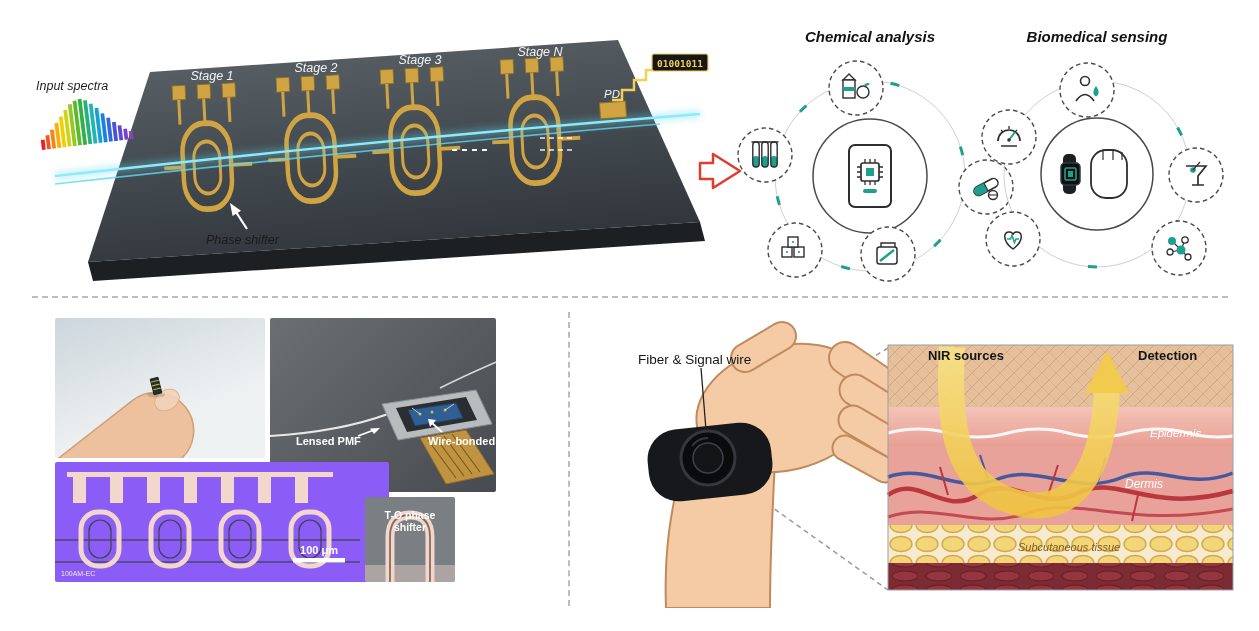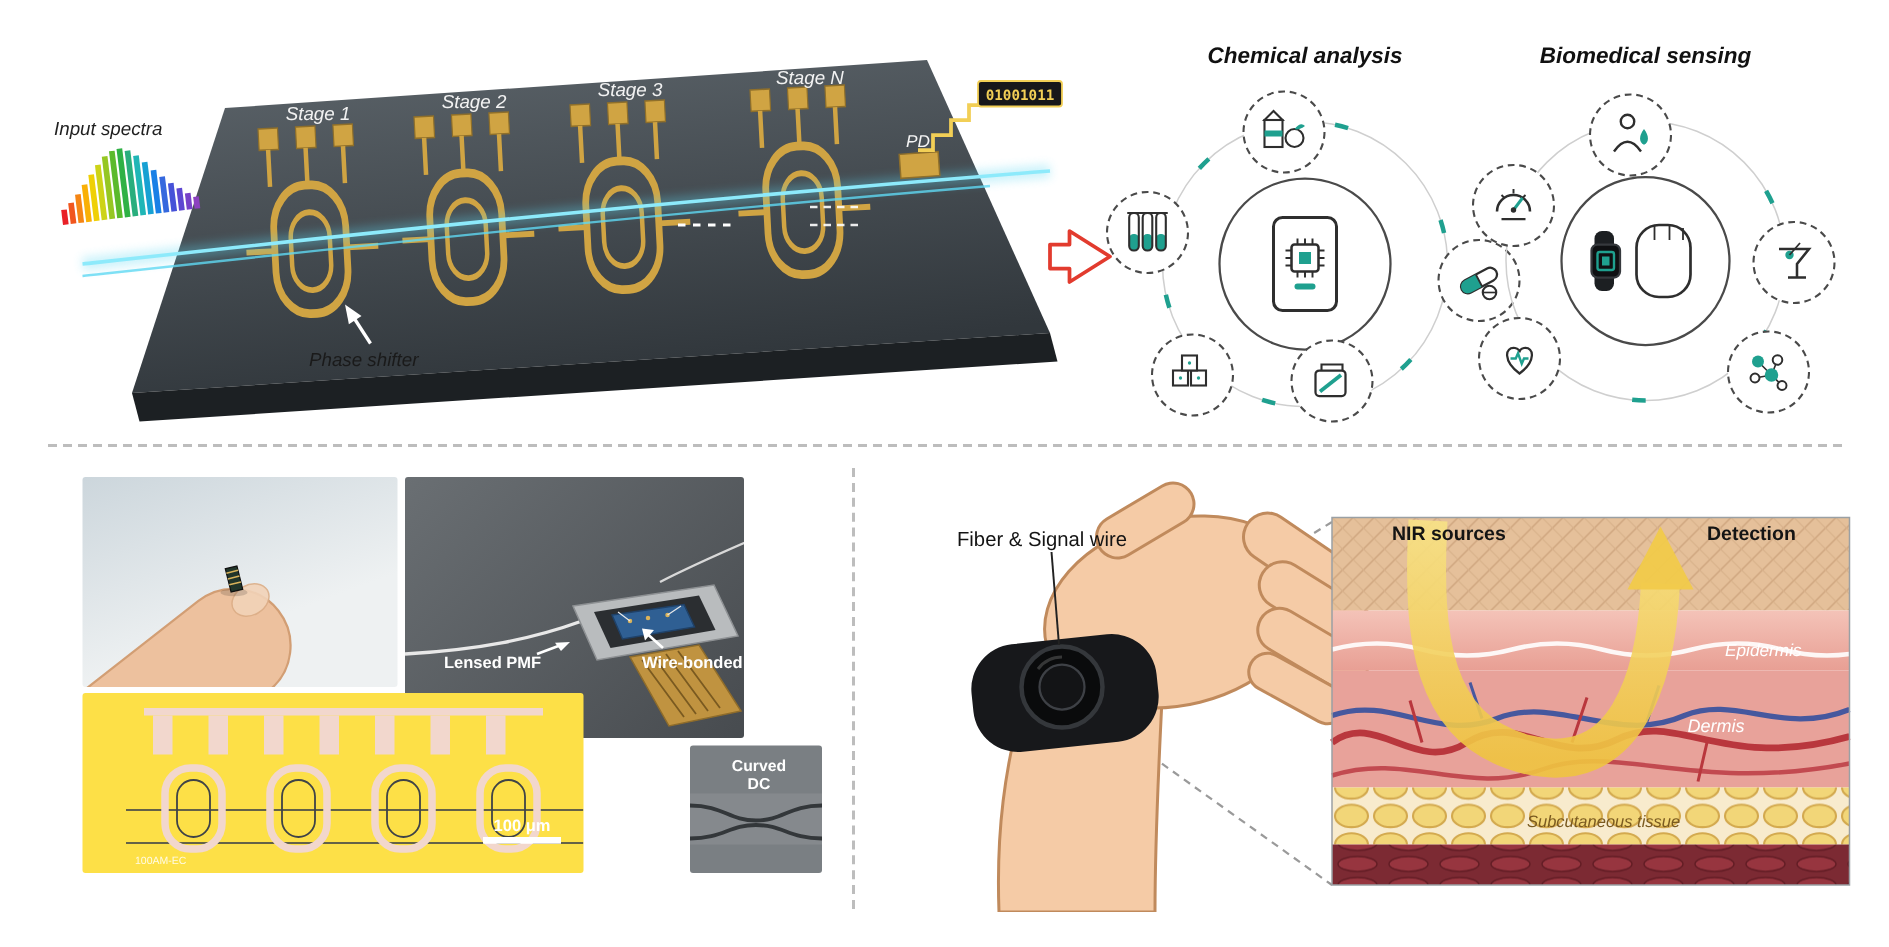--- a/index.html
+++ b/index.html
@@ -241,21 +241,21 @@
       <path d="M 158,122 L 186,160 M 166,120 L 194,158 M 174,118 L 202,156 M 182,116 L 210,154" stroke="#7a5a20" stroke-width="1.2"></path>
       <line x1="88" y1="118" x2="104" y2="112" stroke="#fff" stroke-width="1.8"></line>
       <polygon points="110,110 100,110.5 104,116" fill="#fff"></polygon>
       <text x="26" y="127" font-size="11" font-weight="bold" fill="#fff">Lensed PMF</text>
       <line x1="172" y1="114" x2="162" y2="105" stroke="#fff" stroke-width="1.8"></line>
       <polygon points="158,101 166,102 160,109" fill="#fff"></polygon>
       <text x="158" y="127" font-size="11" font-weight="bold" fill="#fff">Wire-bonded</text>
     </svg>
   </div>
 
-  <div class="photo" style="left:55px;top:462px;width:334px;height:120px;background:#fde047;text-align:right;">
+  <div class="photo" style="left:55px;top:462px;width:334px;height:120px;background:#8b5cf6;">
     <svg width="305" height="120" viewBox="0 0 305 120">
       <rect x="12" y="10" width="266" height="5" fill="#f2d7cd"></rect>
       <g fill="#f2d7cd">
         <rect x="18" y="15" width="13" height="26"></rect>
           <rect x="55" y="15" width="13" height="26"></rect>
         <rect x="92" y="15" width="13" height="26"></rect>
           <rect x="129" y="15" width="13" height="26"></rect>
         <rect x="166" y="15" width="13" height="26"></rect>
           <rect x="203" y="15" width="13" height="26"></rect>
         <rect x="240" y="15" width="13" height="26"></rect>
@@ -272,29 +272,29 @@
         <rect x="104" y="58" width="22" height="38" rx="11"></rect>
         <rect x="174" y="58" width="22" height="38" rx="11"></rect>
         <rect x="244" y="58" width="22" height="38" rx="11"></rect>
       </g>
       <rect x="238" y="96" width="52" height="4.5" fill="#fff"></rect>
       <text x="264" y="92" text-anchor="middle" font-size="11" font-weight="bold" fill="#fff">100 μm</text>
       <text x="6" y="114" font-size="7" fill="#fff" opacity="0.85">100AM-EC</text>
     </svg>
   </div>
 
-
-  <div class="photo" style="left:460px;top:497px;width:88px;height:85px;background:#7a7f83;">
-    <svg width="88" height="85" viewBox="0 0 88 85">
-      <rect x="0" y="32" width="88" height="34" fill="#85898d"></rect>
-      <path d="M0,40 C 22,40 26,50 44,50 C 62,50 66,40 88,40" stroke="#33373a" stroke-width="2.6" fill="none"></path>
-      <path d="M0,62 C 22,62 26,53 44,53 C 62,53 66,62 88,62" stroke="#33373a" stroke-width="2.6" fill="none"></path>
+  <div class="photo" style="left:365px;top:497px;width:90px;height:85px;background:#7a7f83;">
+    <svg width="90" height="85" viewBox="0 0 90 85">
+      <rect x="0" y="68" width="90" height="17" fill="#e9d2c8" opacity="0.45"></rect>
+      <path d="M 25 85 V 40 Q 25 18 45 18 Q 65 18 65 40 V 85" stroke="#f0d6cc" stroke-width="9" fill="none"></path>
+      <path d="M 25 85 V 40 Q 25 18 45 18 Q 65 18 65 40 V 85" stroke="#8a6a5c" stroke-width="1.8" fill="none"></path>
     </svg>
-    <div class="label-overlay" style="left:20px;top:8px;width:52px;font-size:10.5px;">Curved DC</div>
+    <div class="label-overlay" style="left:5px;top:12px;width:80px;font-size:10.5px;">T-O phase shifter</div>
   </div>
+
 
   <svg class="abs" style="left:570px;top:308px;" width="689" height="300" viewBox="0 0 689 300">
     <defs>
       <pattern id="texSkin" width="14" height="14" patternUnits="userSpaceOnUse">
         <rect width="14" height="14" fill="#e5c09a"></rect>
         <path d="M0 14 L14 0 M-3 3 L3 -3 M11 17 L17 11" stroke="#cfa67f" stroke-width="1"></path>
         <path d="M0 0 L14 14" stroke="#d8b18a" stroke-width="0.8"></path>
       </pattern>
       <pattern id="texFat" width="26" height="19" patternUnits="userSpaceOnUse">
         <rect width="26" height="19" fill="#f8ebcd"></rect>

